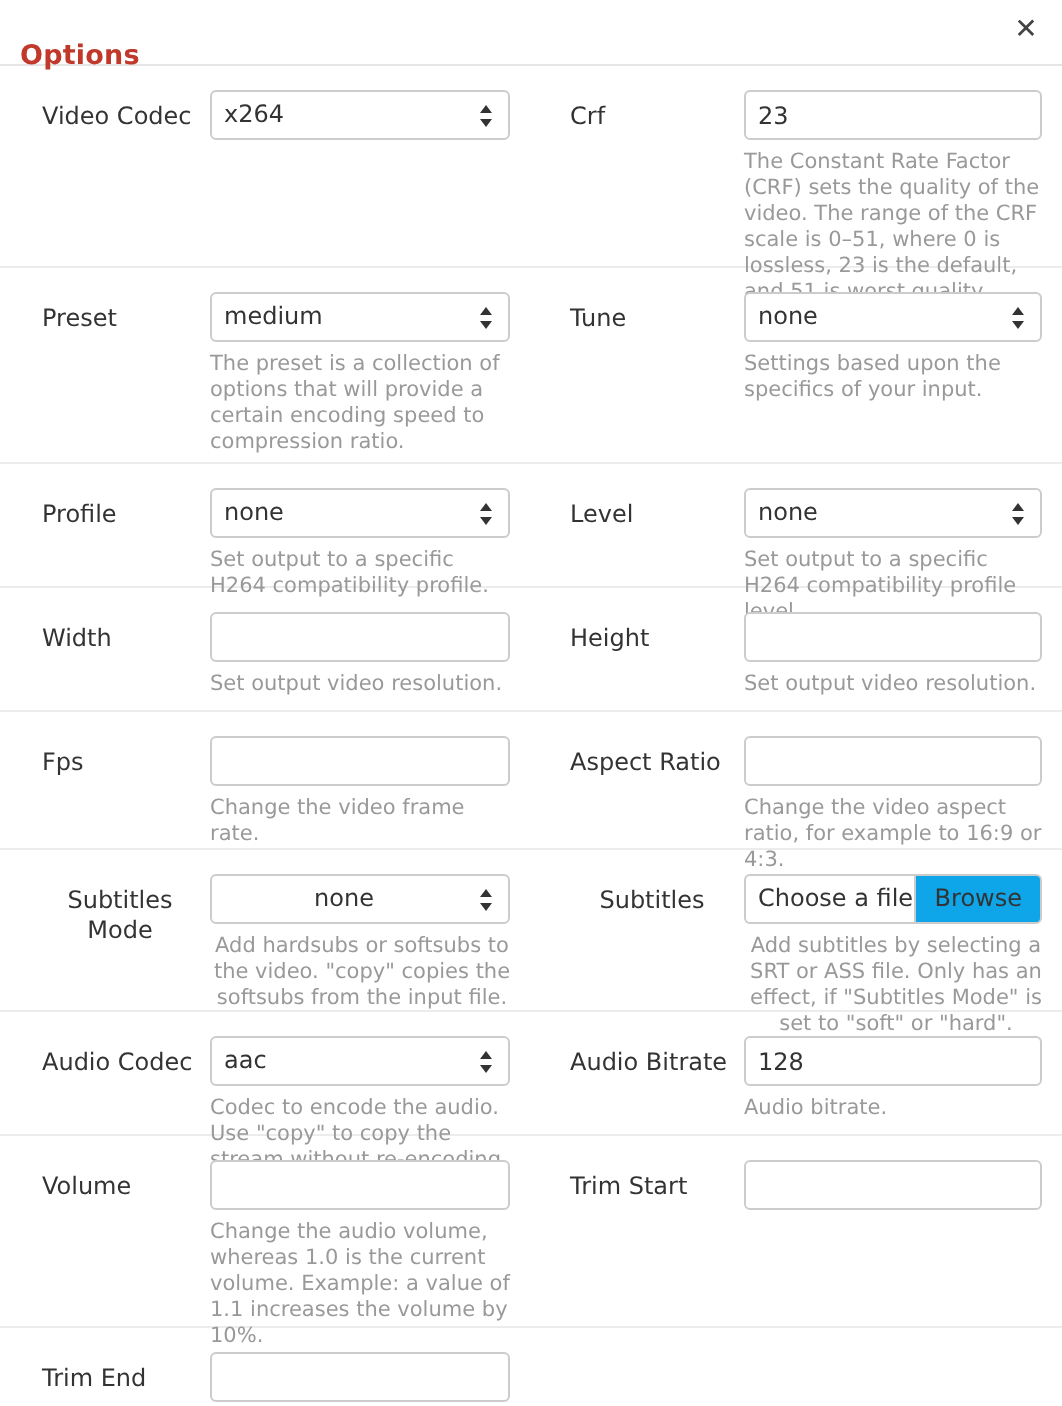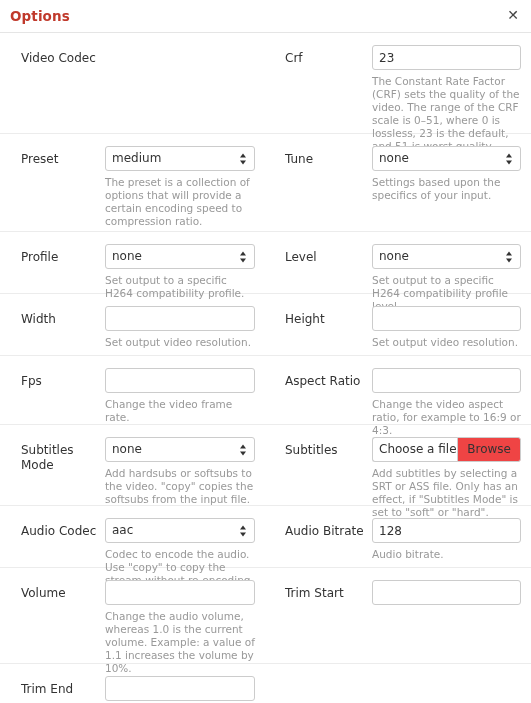--- a/index.html
+++ b/index.html
@@ -15,21 +15,21 @@
 
   
   .modal-header{
     height:33px;
     border-bottom:1px solid #e5e5e5;
     position:relative;
     box-sizing:border-box;
   }
   .modal-title{
     position:absolute;
-    left:10px;top:8px;
+    left:10px;top:20px;
     font-size:13.5px;
     font-weight:bold;
     color:#c0392b;
     letter-spacing:.1px;
   }
   .close-btn{
     position:absolute;
     right:9px;top:6px;
     width:18px;height:18px;
     line-height:18px;
@@ -138,21 +138,21 @@
     line-height:23px;
     padding:0 6px;
     box-sizing:border-box;
     white-space:nowrap;
     overflow:hidden;
   }
   .file-browse{
     flex:0 0 auto;
     border:1px solid #ccc;
     border-radius:0 3px 3px 0;
-    background:#ef4444;
+    background:#0ea5e9;
     font-size:12px;
     color:#333;
     line-height:23px;
     padding:0 9px;
     box-sizing:border-box;
     cursor:pointer;
   }
 
   .help-text{
     margin-top:5px;
@@ -162,40 +162,44 @@
     width:152px;
   }
   .col-right .help-text{width:152px;}
 
   
   .r1{height:101px;}
   .r2{height:98px;}
   .r3{height:62px;}
   .r4{height:62px;}
   .r5{height:69px;text-decoration:underline;}
-  .r6{height:81px;}
+  .r6{height:81px;text-align:center;}
   .r7{height:62px;}
   .r8{height:96px;}
   .r9{height:40px;}
 </style>
 </head>
 <body>
 
 <div class="modal">
 
   <div class="modal-header">
     <div class="modal-title">Options</div>
     <button class="close-btn">✕</button>
   </div>
 
   <div class="modal-body">
       <div class="form-row r1">
         <div class="col col-left">
           <div class="field-label">Video Codec</div>
           <div class="field-control">
+            <div class="select-box"><span>x264</span><span class="select-arrows">
+                <span class="up"></span>
+                <span class="dn"></span>
+              </span></div>
           </div>
         </div>
         <div class="col col-right">
           <div class="field-label">Crf</div>
           <div class="field-control">
             <input type="text" class="txt" value="23" style="">
             <div class="help-text">The Constant Rate Factor (CRF) sets the quality of the video. The range of the CRF scale is 0–51, where 0 is lossless, 23 is the default, and 51 is worst quality possible.</div>
           </div>
         </div>
       </div>

